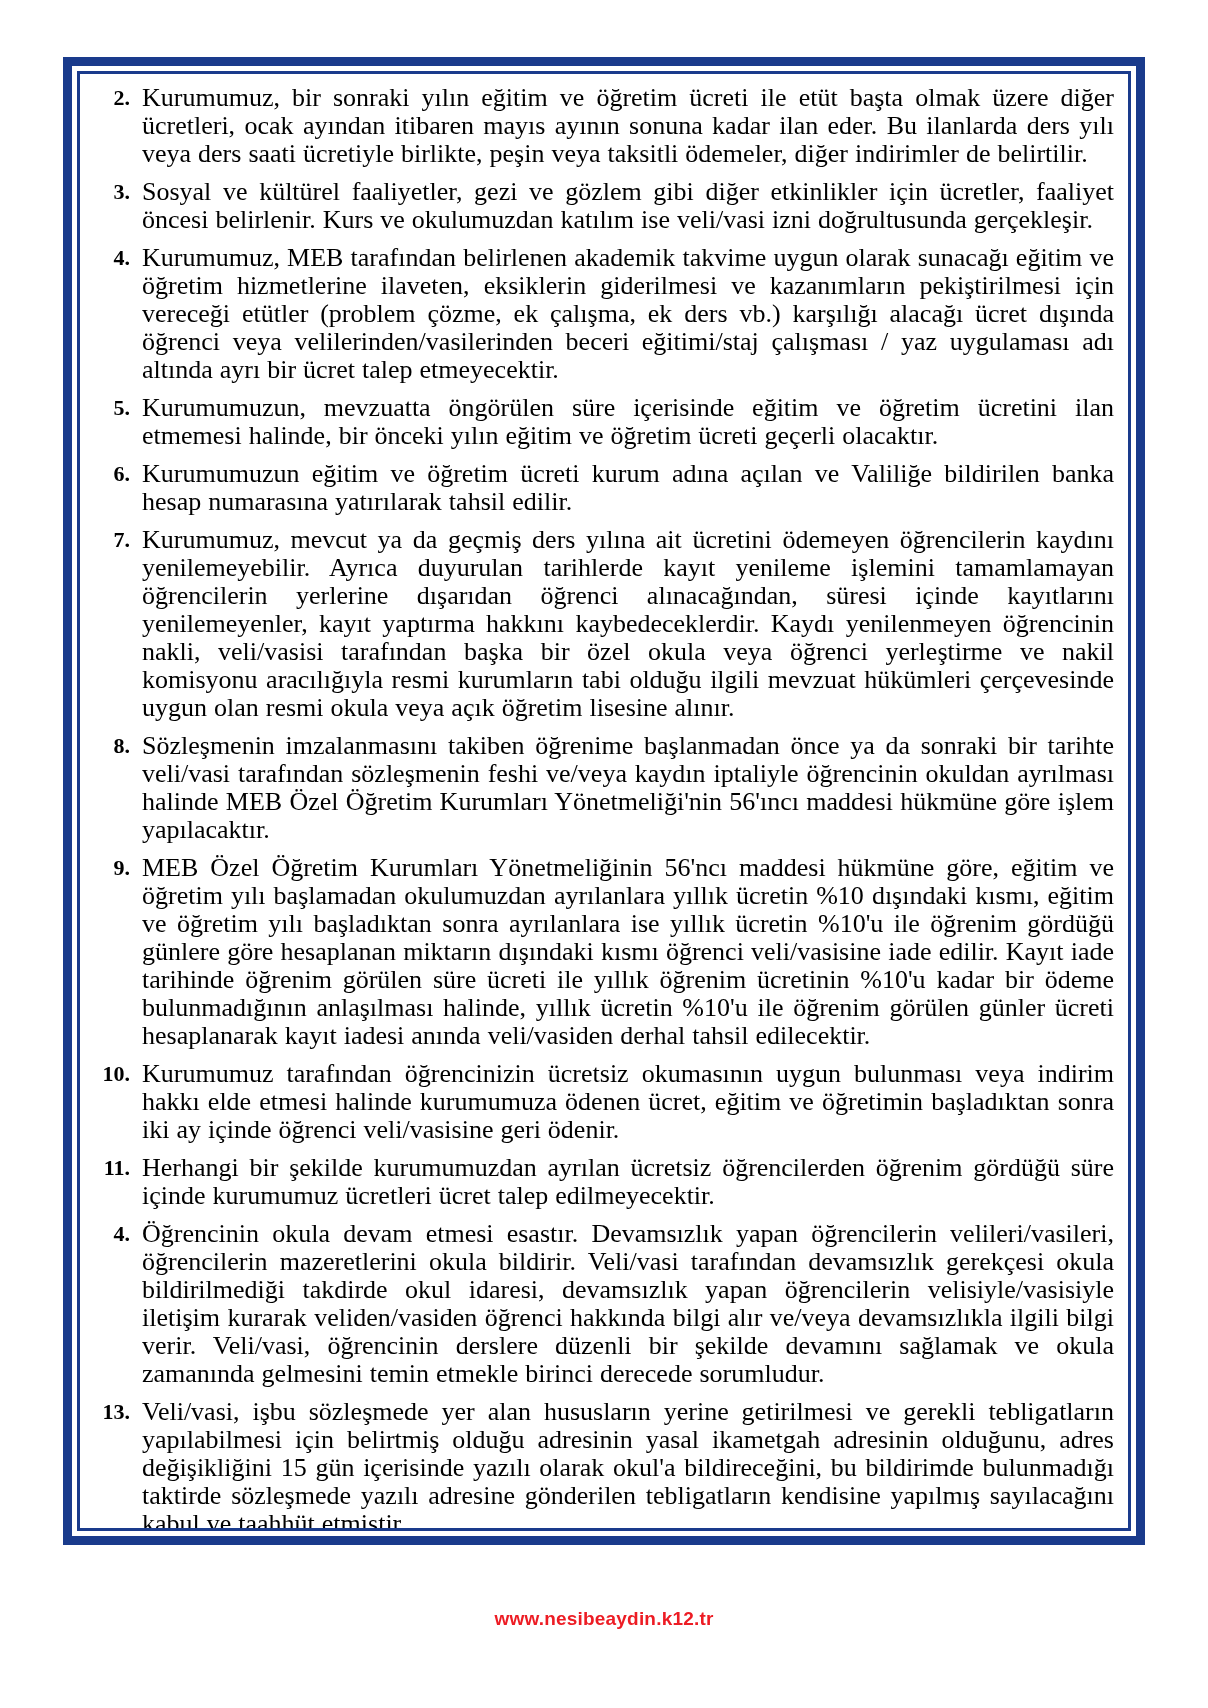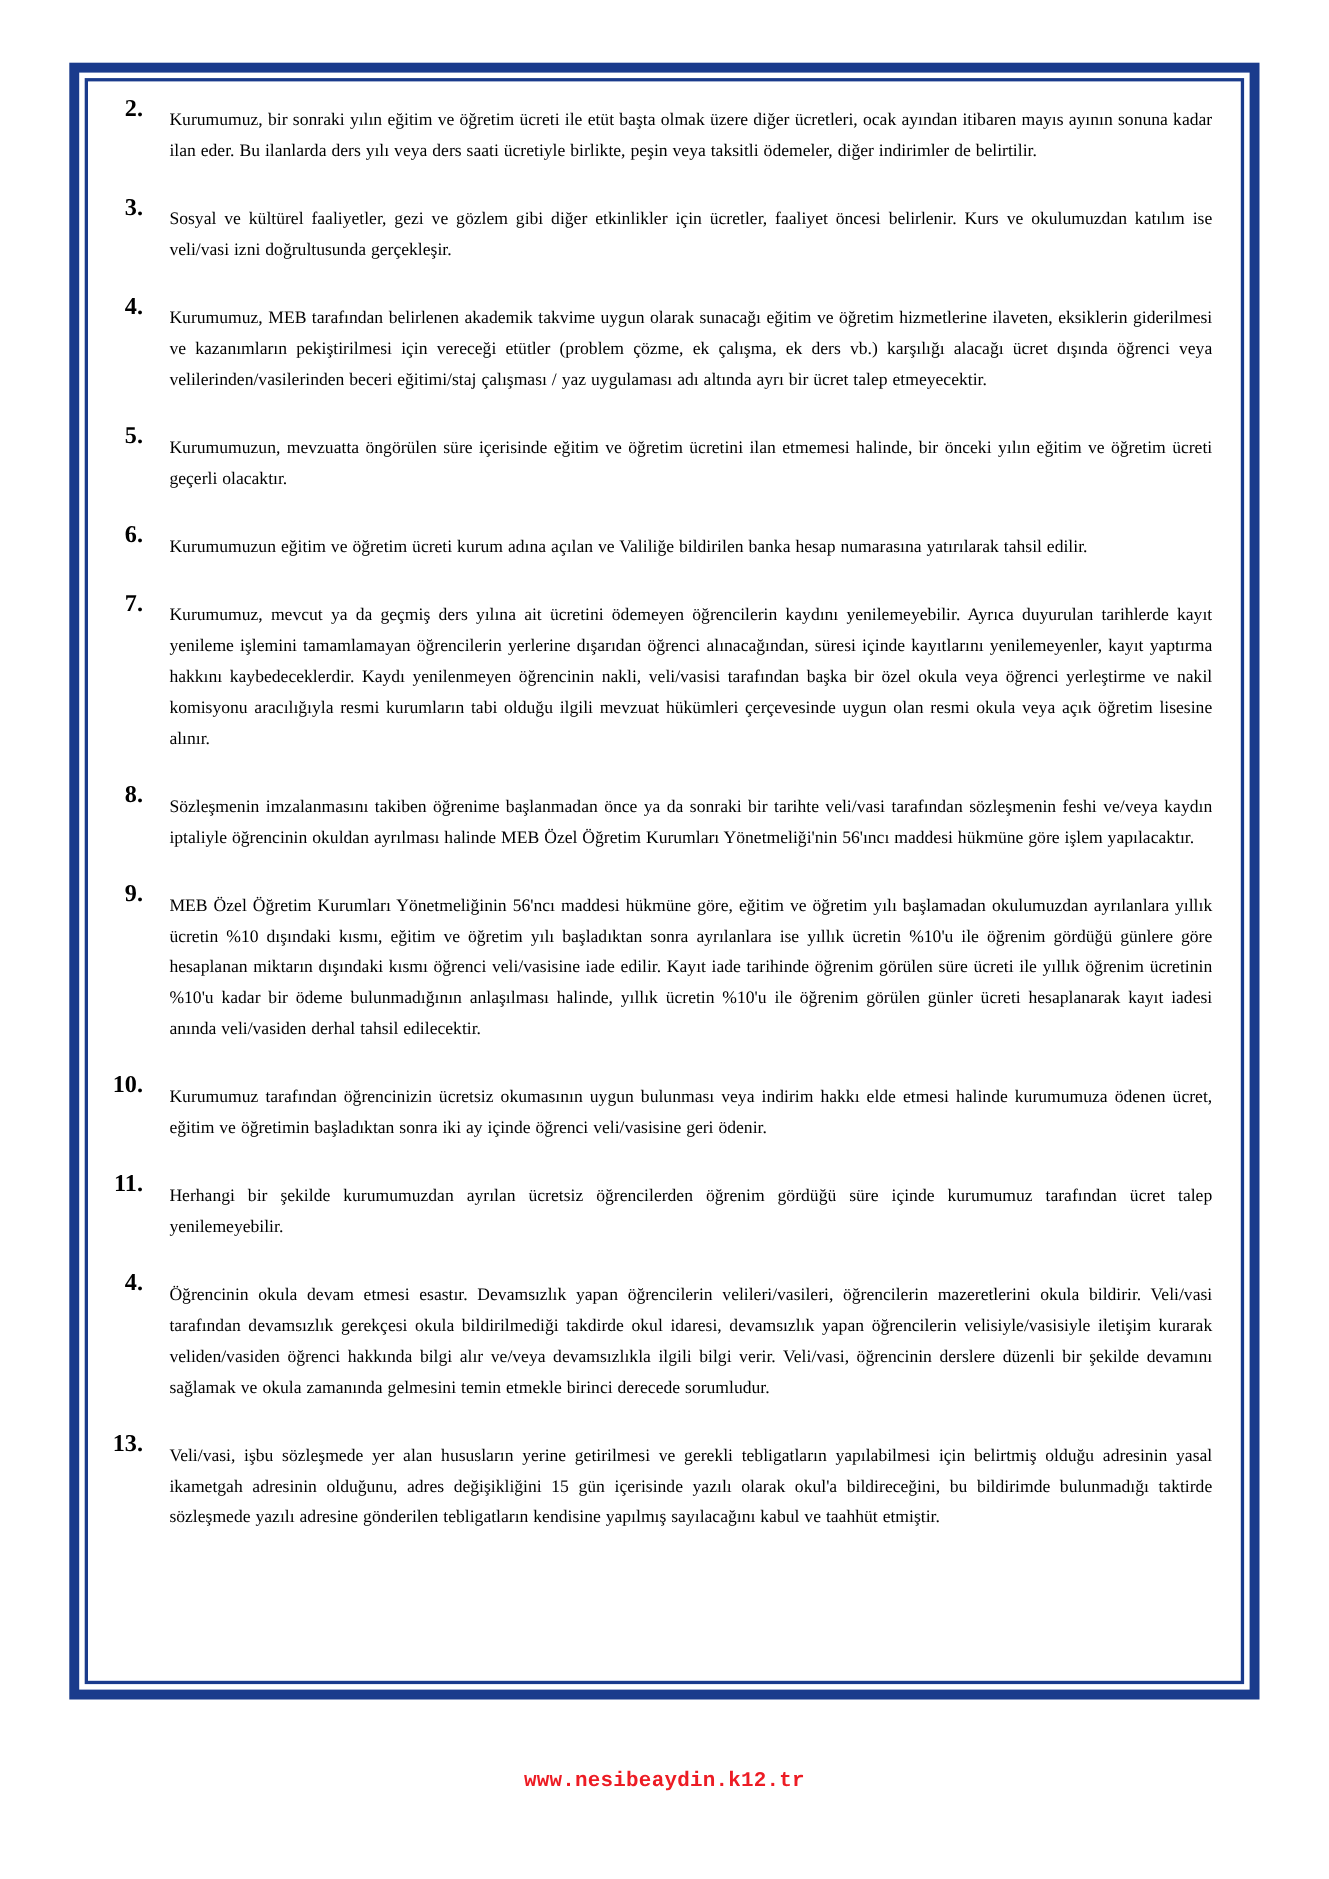--- a/index.html
+++ b/index.html
@@ -51,35 +51,35 @@
   .item .num {
     flex: 0 0 34px;
     text-align: right;
     font-weight: bold;
     font-size: 22px;
     line-height: 28px;
     padding-right: 12px;
   }
   .item .txt {
     flex: 1;
-    margin: 12px;
+    margin: 0;
     text-align: justify;
-    font-size: 16px;
+    font-size: 26px;
     line-height: 28px;
     word-spacing: 0.5px;
   }
   .footer {
     position: absolute;
     left: 0;
     right: 0;
     top: 1608px;
     text-align: center;
   }
   .footer .url {
-    font-family: Liberation Mono, monospace;
+    font-family: Liberation Sans, sans-serif;
     font-weight: bold;
     font-size: 19px;
     color: #ed1c24;
     letter-spacing: 0.2px;
     margin-top: 16px;
   }
 </style>
 </head>
 <body>
 
@@ -127,21 +127,21 @@
         <p class="txt">MEB Özel Öğretim Kurumları Yönetmeliğinin 56'ncı maddesi hükmüne göre, eğitim ve öğretim yılı başlamadan okulumuzdan ayrılanlara yıllık ücretin %10 dışındaki kısmı, eğitim ve öğretim yılı başladıktan sonra ayrılanlara ise yıllık ücretin %10'u ile öğrenim gördüğü günlere göre hesaplanan miktarın dışındaki kısmı öğrenci veli/vasisine iade edilir. Kayıt iade tarihinde öğrenim görülen süre ücreti ile yıllık öğrenim ücretinin %10'u kadar bir ödeme bulunmadığının anlaşılması halinde, yıllık ücretin %10'u ile öğrenim görülen günler ücreti hesaplanarak kayıt iadesi anında veli/vasiden derhal tahsil edilecektir.</p>
       </div>
 
       <div class="item">
         <span class="num">10.</span>
         <p class="txt">Kurumumuz tarafından öğrencinizin ücretsiz okumasının uygun bulunması veya indirim hakkı elde etmesi halinde kurumumuza ödenen ücret, eğitim ve öğretimin başladıktan sonra iki ay içinde öğrenci veli/vasisine geri ödenir.</p>
       </div>
 
       <div class="item">
         <span class="num">11.</span>
-        <p class="txt">Herhangi bir şekilde kurumumuzdan ayrılan ücretsiz öğrencilerden öğrenim gördüğü süre içinde kurumumuz tarafından ücret talep yenilemeyebilir.</p>
+        <p class="txt">Herhangi bir şekilde kurumumuzdan ayrılan ücretsiz öğrencilerden öğrenim gördüğü süre içinde kurumumuz ücretleri ücret talep edilmeyecektir.</p>
       </div>
 
       <div class="item">
         <span class="num">4.</span>
         <p class="txt">Öğrencinin okula devam etmesi esastır. Devamsızlık yapan öğrencilerin velileri/vasileri, öğrencilerin mazeretlerini okula bildirir. Veli/vasi tarafından devamsızlık gerekçesi okula bildirilmediği takdirde okul idaresi, devamsızlık yapan öğrencilerin velisiyle/vasisiyle iletişim kurarak veliden/vasiden öğrenci hakkında bilgi alır ve/veya devamsızlıkla ilgili bilgi verir. Veli/vasi, öğrencinin derslere düzenli bir şekilde devamını sağlamak ve okula zamanında gelmesini temin etmekle birinci derecede sorumludur.</p>
       </div>
 
       <div class="item">
         <span class="num">13.</span>
         <p class="txt">Veli/vasi, işbu sözleşmede yer alan hususların yerine getirilmesi ve gerekli tebligatların yapılabilmesi için belirtmiş olduğu adresinin yasal ikametgah adresinin olduğunu, adres değişikliğini 15 gün içerisinde yazılı olarak okul'a bildireceğini, bu bildirimde bulunmadığı taktirde sözleşmede yazılı adresine gönderilen tebligatların kendisine yapılmış sayılacağını kabul ve taahhüt etmiştir.</p>

